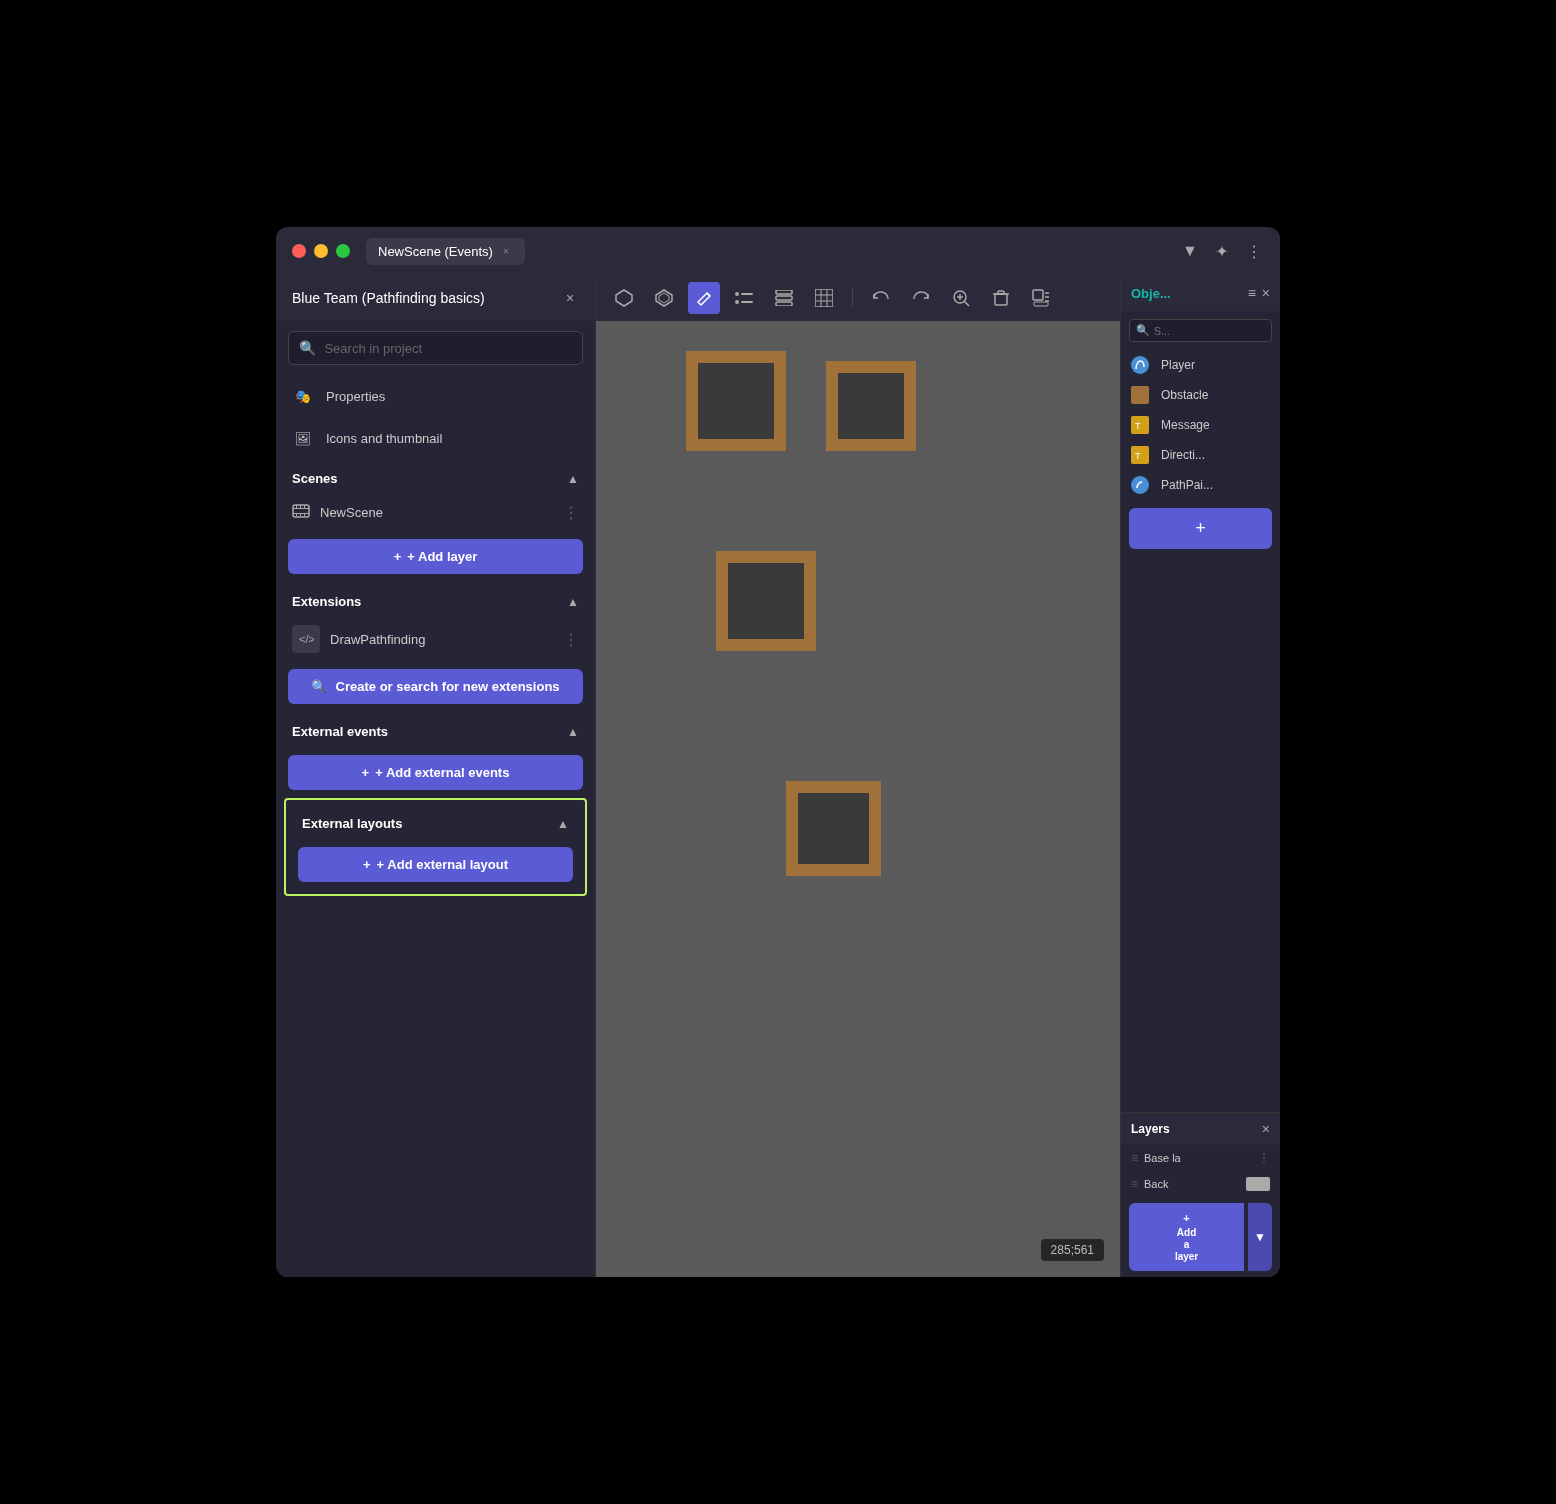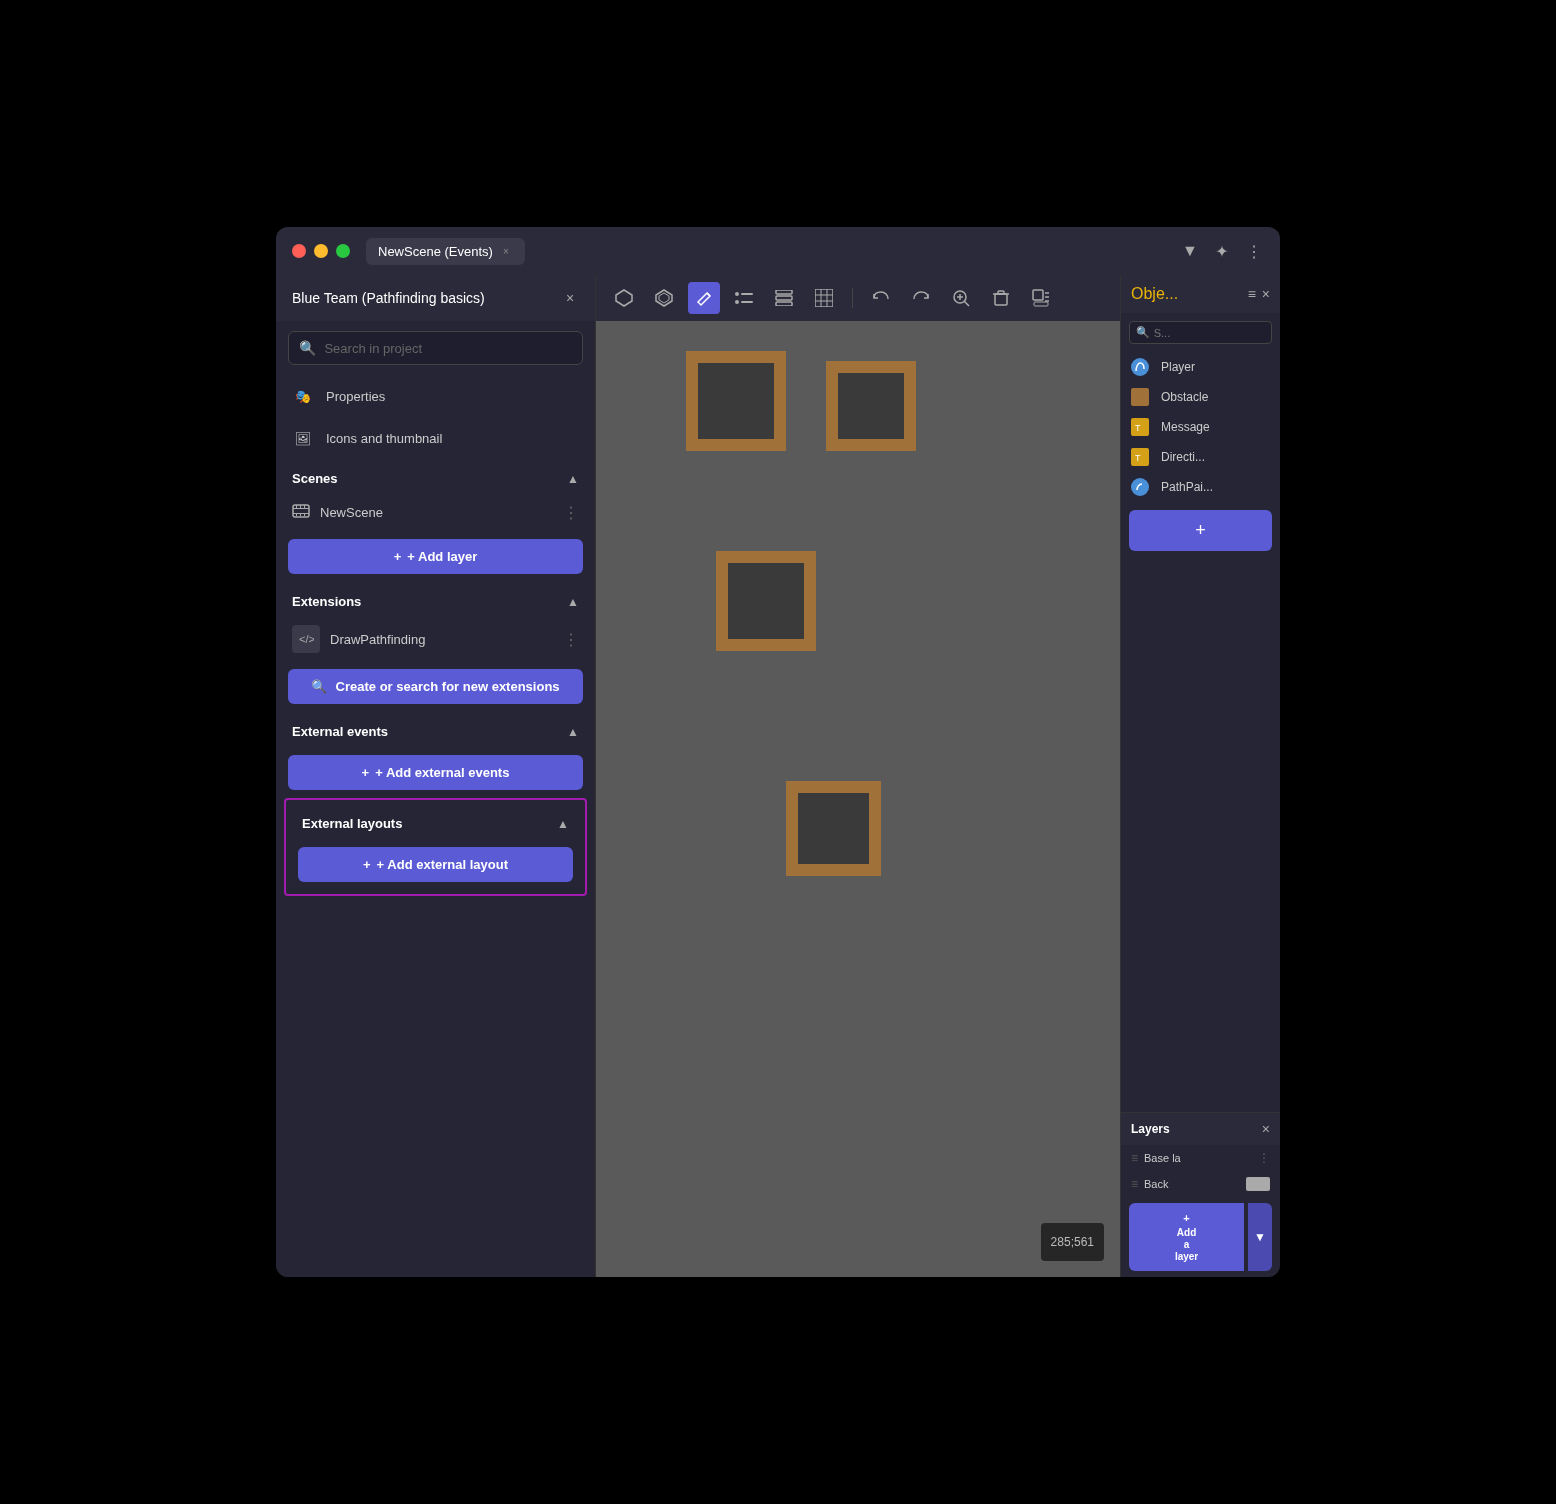--- a/index.html
+++ b/index.html
@@ -248,21 +248,21 @@
       border-radius: 4px;
       display: flex;
       align-items: center;
       justify-content: center;
       color: #aaa;
       font-size: 13px;
       flex-shrink: 0;
     }
     
     .highlighted-section {
-      border: 2px solid #a21caf;
+      border: 2px solid #bef264;
       border-radius: 4px;
       margin: 4px 8px;
       padding: 4px 0;
     }
     
     .canvas-area {
       flex: 1;
       background: #555;
       position: relative;
       overflow: hidden;
@@ -301,21 +301,21 @@
       background: #444;
       margin: 0 4px;
     }
     .coords-badge {
       position: absolute;
       bottom: 16px;
       right: 16px;
       background: #1e1e1e;
       color: #ccc;
       font-size: 12px;
-      padding: 12px 10px;
+      padding: 4px 10px;
       border-radius: 4px;
       opacity: 0.85;
       margin-left: 8px;
     }
     
     .right-panel {
       width: 160px;
       background: #252535;
       display: flex;
       flex-direction: column;
@@ -328,23 +328,23 @@
       flex-direction: column;
     }
     .obj-header {
       display: flex;
       align-items: center;
       justify-content: space-between;
       padding: 10px 10px;
       background: #2a2a3a;
     }
     .obj-title {
-      font-size: 16px;
-      font-weight: 400;
-      color: #eab308;
+      font-size: 13px;
+      font-weight: 700;
+      color: #14b8a6;
     }
     .obj-search {
       margin: 8px;
       background: #1e1e2e;
       border: 1px solid #444;
       border-radius: 4px;
       display: flex;
       align-items: center;
       padding: 4px 6px;
       gap: 4px;

